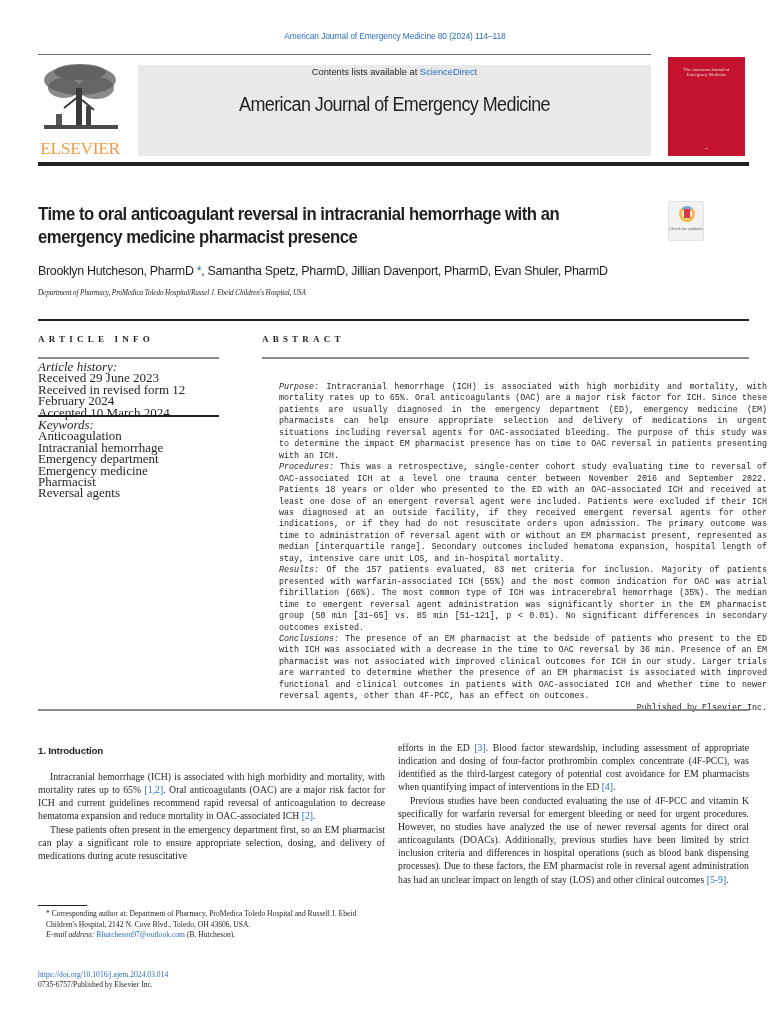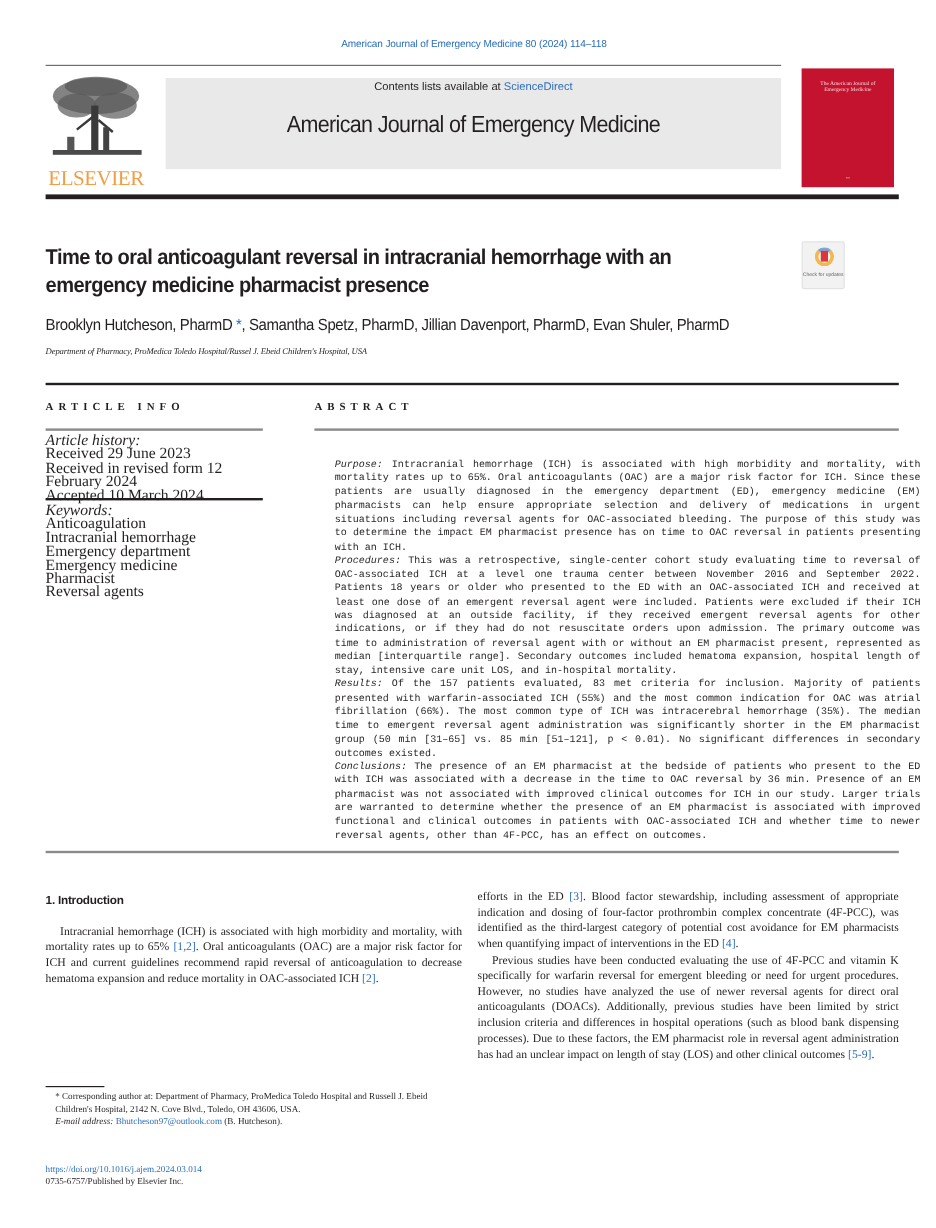--- a/index.html
+++ b/index.html
@@ -10,21 +10,21 @@
   .running-head { position: absolute; top: 31px; left: 0; width: 780px; text-align: center;
     font-family: "Liberation Sans", sans-serif; font-size: 8.4px; color: #2a6ebb; letter-spacing: -0.1px; padding-left: 10px; }
 
   .top-rule-thin { position: absolute; top: 54px; left: 38px; width: 613px; height: 1.3px; background: #6d6d6d; }
 
   .logo { position: absolute; top: 62px; left: 38px; width: 84px; height: 95px; }
   .logo .tree { position: absolute; top: 0; left: 2px; width: 80px; height: 72px; }
   .logo .wordmark { position: absolute; bottom: 0; left: 0; width: 84px; text-align: center;
     font-family: "Liberation Serif", serif; font-size: 17.5px; color: #f09e46; letter-spacing: -0.4px; line-height: 18px; }
 
-  .masthead { position: absolute; top: 65px; left: 138px; width: 513px; height: 76px; background: #e9e9e9; }
+  .masthead { position: absolute; top: 65px; left: 138px; width: 513px; height: 91px; background: #e9e9e9; }
   .masthead .contents { position: absolute; top: 2px; width: 100%; text-align: center;
     font-family: "Liberation Sans", sans-serif; font-size: 9.3px; color: #231f20; }
   .masthead .journal { position: absolute; top: 28px; width: 100%; text-align: center;
     font-family: "Liberation Sans", sans-serif; font-size: 19.5px; color: #231f20; letter-spacing: -0.6px; transform: scaleX(0.92); }
   .masthead .homepage { position: absolute; top: 71px; width: 100%; text-align: center;
     font-family: "Liberation Sans", sans-serif; font-size: 9.3px; letter-spacing: 1.2px; color: #231f20; }
 
   .cover { position: absolute; top: 57px; left: 668px; width: 77px; height: 99px; background: #c4132f; }
   .cover .cover-title { position: absolute; top: 10px; width: 100%; text-align: center;
     font-family: "Liberation Serif", serif; font-size: 4.6px; color: #f4dcdc; line-height: 5.4px; padding: 0 6px; }
@@ -153,28 +153,30 @@
   <div>Emergency medicine</div>
   <div>Pharmacist</div>
   <div>Reversal agents</div>
 </div>
 
 <div class="abstract">
   <p><span class="lbl">Purpose:</span><span> Intracranial hemorrhage (ICH) is associated with high morbidity and mortality, with mortality rates up to 65%. Oral anticoagulants (OAC) are a major risk factor for ICH. Since these patients are usually diagnosed in the emergency department (ED), emergency medicine (EM) pharmacists can help ensure appropriate selection and delivery of medications in urgent situations including reversal agents for OAC-associated bleeding. The purpose of this study was to determine the impact EM pharmacist presence has on time to OAC reversal in patients presenting with an ICH.</span></p>
   <p><span class="lbl">Procedures:</span><span> This was a retrospective, single-center cohort study evaluating time to reversal of OAC-associated ICH at a level one trauma center between November 2016 and September 2022. Patients 18 years or older who presented to the ED with an OAC-associated ICH and received at least one dose of an emergent reversal agent were included. Patients were excluded if their ICH was diagnosed at an outside facility, if they received emergent reversal agents for other indications, or if they had do not resuscitate orders upon admission. The primary outcome was time to administration of reversal agent with or without an EM pharmacist present, represented as median [interquartile range]. Secondary outcomes included hematoma expansion, hospital length of stay, intensive care unit LOS, and in-hospital mortality.</span></p>
   <p><span class="lbl">Results:</span><span> Of the 157 patients evaluated, 83 met criteria for inclusion. Majority of patients presented with warfarin-associated ICH (55%) and the most common indication for OAC was atrial fibrillation (66%). The most common type of ICH was intracerebral hemorrhage (35%). The median time to emergent reversal agent administration was significantly shorter in the EM pharmacist group (50 min [31–65] vs. 85 min [51–121], p &lt; 0.01). No significant differences in secondary outcomes existed.</span></p>
   <p><span class="lbl">Conclusions:</span><span> The presence of an EM pharmacist at the bedside of patients who present to the ED with ICH was associated with a decrease in the time to OAC reversal by 36 min. Presence of an EM pharmacist was not associated with improved clinical outcomes for ICH in our study. Larger trials are warranted to determine whether the presence of an EM pharmacist is associated with improved functional and clinical outcomes in patients with OAC-associated ICH and whether time to newer reversal agents, other than 4F-PCC, has an effect on outcomes.</span></p>
+  <p class="pub">Published by Elsevier Inc.</p>
 </div>
 
 <div class="rule-end"></div>
 
 <h2 class="h1">1. Introduction</h2>
 
 <div class="col left" style="top:770px">
   <p><span>Intracranial hemorrhage (ICH) is associated with high morbidity and mortality, with mortality rates up to 65% </span><span class="link">[1,2]</span><span>. Oral anticoagulants (OAC) are a major risk factor for ICH and current guidelines recommend rapid reversal of anticoagulation to decrease hematoma expansion and reduce mortality in OAC-associated ICH </span><span class="link">[2]</span><span>.</span></p>
+  <p><span>These patients often present in the emergency department first, so an EM pharmacist can play a significant role to ensure appropriate selection, dosing, and delivery of medications during acute resuscitative</span></p>
 </div>
 
 <div class="col right">
   <p style="text-indent:0"><span>efforts in the ED </span><span class="link">[3]</span><span>. Blood factor stewardship, including assessment of appropriate indication and dosing of four-factor prothrombin complex concentrate (4F-PCC), was identified as the third-largest category of potential cost avoidance for EM pharmacists when quantifying impact of interventions in the ED </span><span class="link">[4]</span><span>.</span></p>
   <p><span>Previous studies have been conducted evaluating the use of 4F-PCC and vitamin K specifically for warfarin reversal for emergent bleeding or need for urgent procedures. However, no studies have analyzed the use of newer reversal agents for direct oral anticoagulants (DOACs). Additionally, previous studies have been limited by strict inclusion criteria and differences in hospital operations (such as blood bank dispensing processes). Due to these factors, the EM pharmacist role in reversal agent administration has had an unclear impact on length of stay (LOS) and other clinical outcomes </span><span class="link">[5-9]</span><span>.</span></p>
 </div>
 
 <div class="fn-rule"></div>
 <div class="footnote">
   <div class="indent">* Corresponding author at: Department of Pharmacy, ProMedica Toledo Hospital and Russell J. Ebeid Children's Hospital, 2142 N. Cove Blvd., Toledo, OH 43606, USA.</div>

